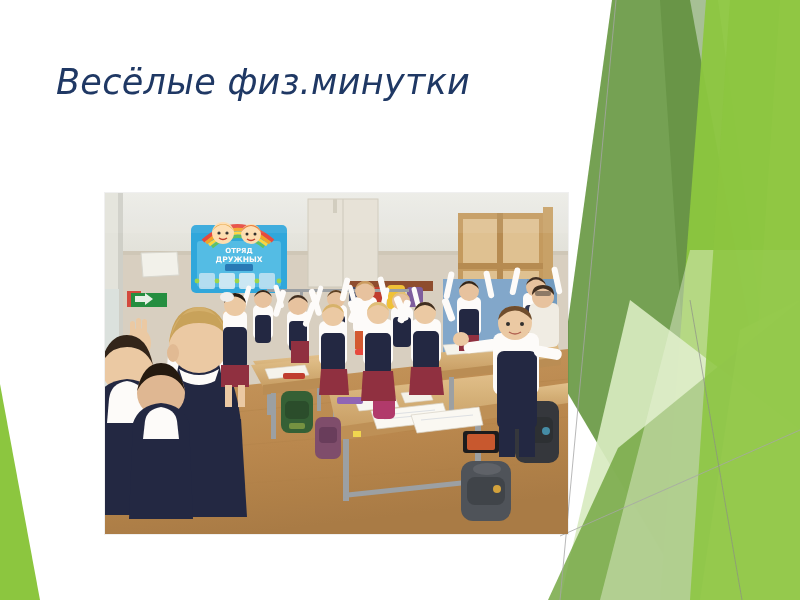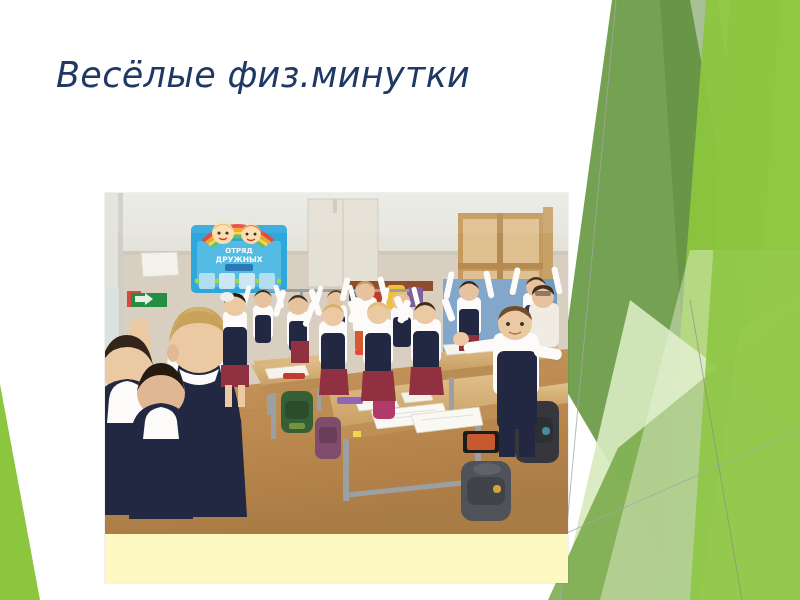--- a/index.html
+++ b/index.html
@@ -29,44 +29,44 @@
   .decor svg {
     display: block;
     width: 800px;
     height: 600px;
   }
 
   
   .title-block {
     position: absolute;
     left: 56px;
-    top: 40px;
+    top: 62px;
     width: 520px;
     height: 70px;
     display: flex;
-    align-items: center;
+    align-items: flex-start;
   }
   .title-text {
     font-family: "DejaVu Sans", sans-serif;
     font-style: italic;
     font-weight: 400;
     font-size: 35px;
     line-height: 1.15;
     letter-spacing: 0.3px;
     color: #1f3864;
     white-space: nowrap;
   }
 
   
   .photo-frame {
     position: absolute;
     left: 105px;
     top: 193px;
     width: 463px;
-    height: 390px;
+    height: 341px;
     background: #fef9c3;
     overflow: hidden;
     box-shadow: 0 0 0 1px rgba(0,0,0,0.06);
   }
   .photo-frame svg {
     display: block;
     width: 463px;
     height: 341px;
   }
 </style>

